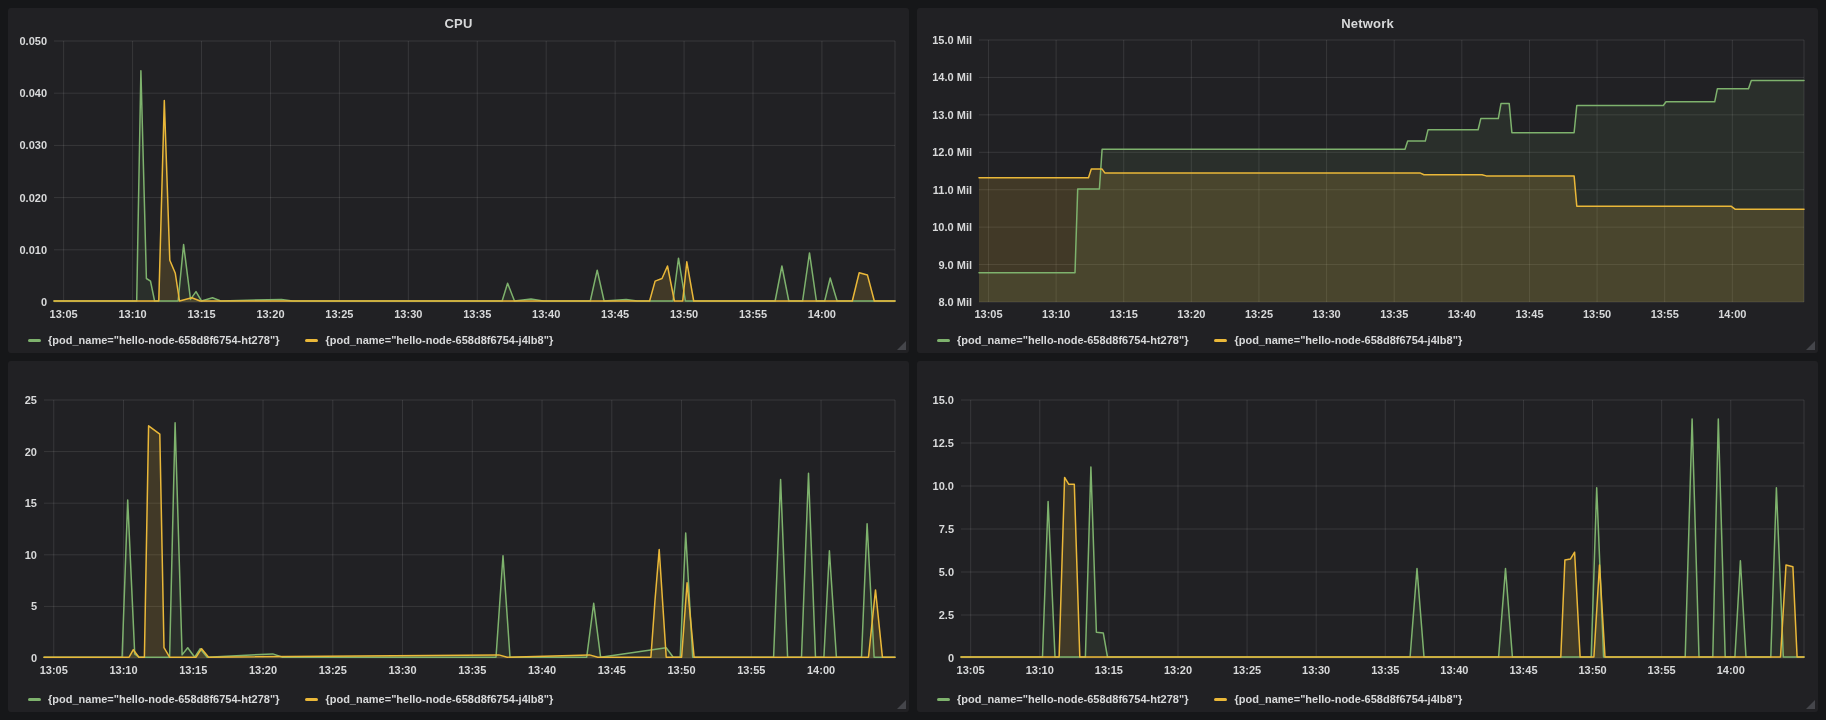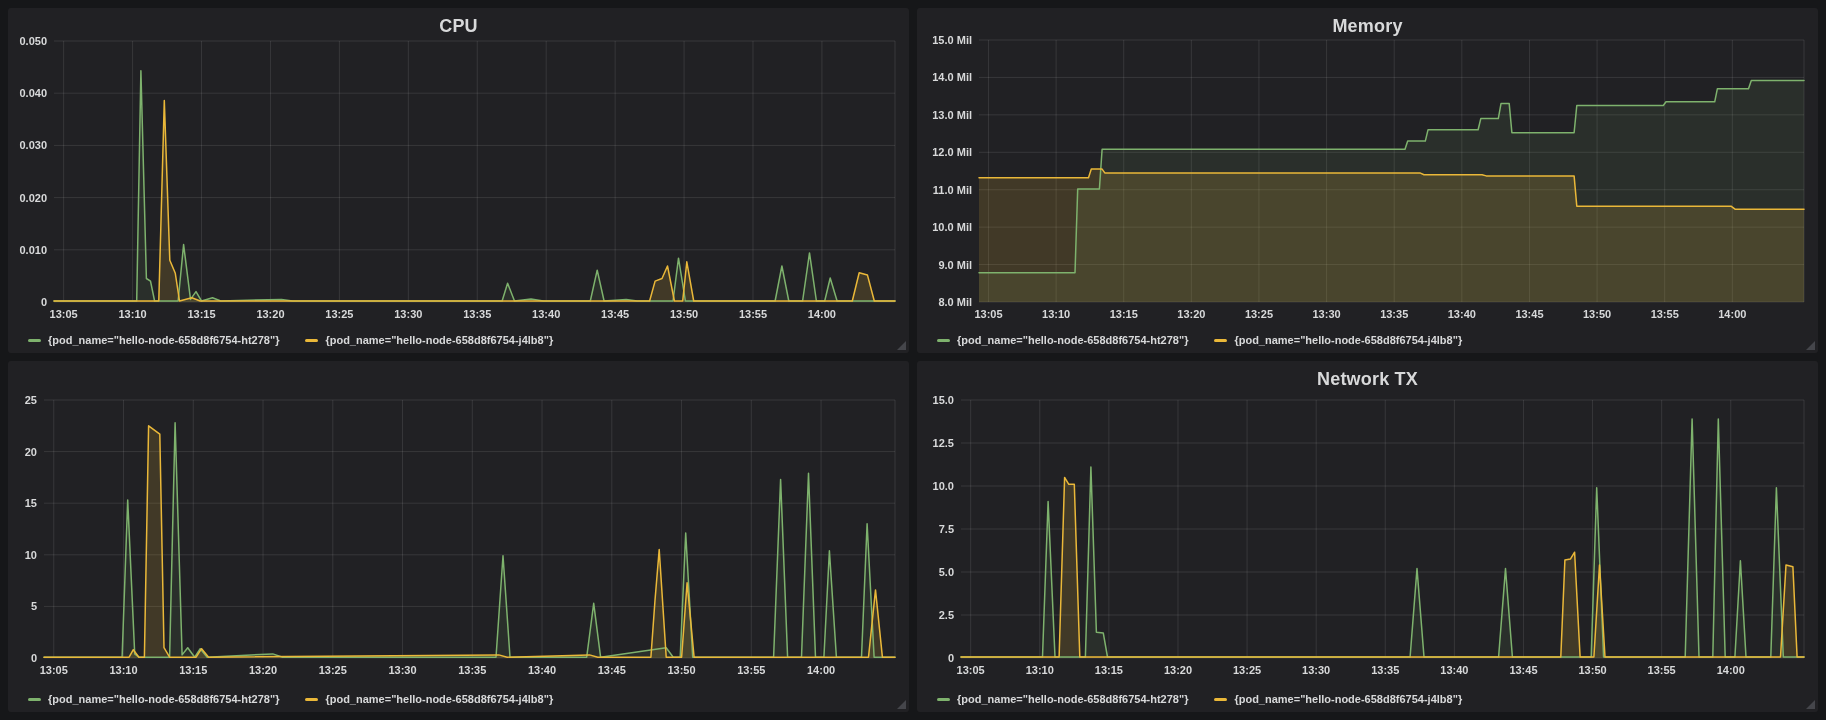--- a/index.html
+++ b/index.html
@@ -4,21 +4,21 @@
 <style>
   html,body{margin:0;padding:0;background:#161719;}
   body{font-family:"Liberation Sans",sans-serif;}
   .dashboard{position:relative;width:1826px;height:720px;background:#161719;overflow:hidden;}
   .panel{position:absolute;background:#212124;border-radius:3px;}
   #panel-cpu{left:8px;top:8px;width:901px;height:345px;}
   #panel-memory{left:917px;top:8px;width:901px;height:345px;}
   #panel-rx{left:8px;top:361px;width:901px;height:351px;}
   #panel-tx{left:917px;top:361px;width:901px;height:351px;}
   .panel-title{position:absolute;top:8px;left:0;right:0;text-align:center;
-    font-size:18px;font-weight:700;color:#d8d9da;letter-spacing:.2px;cursor:pointer;}
+    font-size:13px;font-weight:700;color:#d8d9da;letter-spacing:.2px;cursor:pointer;}
   .chart-mount{position:absolute;left:0;top:0;width:100%;height:100%;}
   .legend{position:absolute;left:20px;bottom:7px;display:flex;gap:26px;align-items:center;}
   .legend-item{display:flex;align-items:center;gap:7px;cursor:pointer;}
   .legend-swatch{width:13px;height:3px;border-radius:2px;display:inline-block;}
   .legend-label{font-size:11px;font-weight:700;color:#d8d9da;white-space:nowrap;}
   .resize-handle{position:absolute;right:3px;bottom:3px;width:0;height:0;
     border-style:solid;border-width:0 0 9px 9px;
     border-color:transparent transparent #45464b transparent;cursor:se-resize;}
   svg text{font-family:"Liberation Sans",sans-serif;font-size:11px;font-weight:700;fill:#d8d9da;}
 </style>
@@ -126,21 +126,21 @@
           <line x1="747.6967213114755" y1="32" x2="747.6967213114755" y2="294" stroke="rgba(255,255,255,0.10)" stroke-width="1"></line>
           <text x="747.6967213114755" y="310" text-anchor="middle">13:55</text>
           <line x1="815.3196721311476" y1="32" x2="815.3196721311476" y2="294" stroke="rgba(255,255,255,0.10)" stroke-width="1"></line>
           <text x="815.3196721311476" y="310" text-anchor="middle">14:00</text>
           <line x1="887" y1="32" x2="887" y2="294" stroke="rgba(255,255,255,0.10)" stroke-width="1"></line>
           <polygon points="62.0,294.0 62.0,264.8 158.0,264.8 160.7,181.0 182.4,181.0 185.1,141.3 488.0,141.3 490.7,133.1 508.3,133.1 511.0,121.8 561.1,121.8 563.8,110.6 581.3,110.6 584.0,95.6 592.2,95.6 594.9,124.8 657.1,124.8 659.8,97.5 746.3,97.5 749.0,93.8 797.7,93.8 800.4,80.7 831.5,80.7 834.3,72.4 887.0,72.4 887.0,294.0" fill="#7eb26d" fill-opacity="0.1"></polygon>
           <polygon points="62.0,294.0 62.0,169.7 171.5,169.7 174.3,161.1 185.1,161.1 187.8,164.9 502.9,164.9 507.0,166.7 565.1,166.7 569.2,167.9 657.1,167.9 659.8,198.2 814.0,198.2 818.0,201.2 887.0,201.2 887.0,294.0" fill="#eab839" fill-opacity="0.16"></polygon>
           <polyline points="62.0,264.8 158.0,264.8 160.7,181.0 182.4,181.0 185.1,141.3 488.0,141.3 490.7,133.1 508.3,133.1 511.0,121.8 561.1,121.8 563.8,110.6 581.3,110.6 584.0,95.6 592.2,95.6 594.9,124.8 657.1,124.8 659.8,97.5 746.3,97.5 749.0,93.8 797.7,93.8 800.4,80.7 831.5,80.7 834.3,72.4 887.0,72.4" fill="none" stroke="#7eb26d" stroke-width="1.5" stroke-linejoin="round" stroke-linecap="round"></polyline>
           <polyline points="62.0,169.7 171.5,169.7 174.3,161.1 185.1,161.1 187.8,164.9 502.9,164.9 507.0,166.7 565.1,166.7 569.2,167.9 657.1,167.9 659.8,198.2 814.0,198.2 818.0,201.2 887.0,201.2" fill="none" stroke="#eab839" stroke-width="1.5" stroke-linejoin="round" stroke-linecap="round"></polyline>
         </svg></div>
-    <div class="panel-title">Memory</div>
+    <div class="panel-title">Network</div>
     <div class="legend">
       <div class="legend-item">
         <span class="legend-swatch" style="background: rgb(126, 178, 109);"></span>
         <span class="legend-label">{pod_name="hello-node-658d8f6754-ht278"}</span>
       </div>
       <div class="legend-item">
         <span class="legend-swatch" style="background: rgb(234, 184, 57);"></span>
         <span class="legend-label">{pod_name="hello-node-658d8f6754-j4lb8"}</span>
       </div>
     </div>
@@ -243,21 +243,20 @@
           <line x1="744.6573770491805" y1="39" x2="744.6573770491805" y2="297" stroke="rgba(255,255,255,0.10)" stroke-width="1"></line>
           <text x="744.6573770491805" y="313" text-anchor="middle">13:55</text>
           <line x1="813.7557377049181" y1="39" x2="813.7557377049181" y2="297" stroke="rgba(255,255,255,0.10)" stroke-width="1"></line>
           <text x="813.7557377049181" y="313" text-anchor="middle">14:00</text>
           <line x1="887" y1="39" x2="887" y2="297" stroke="rgba(255,255,255,0.10)" stroke-width="1"></line>
           <polygon points="44.0,297.0 44.0,296.0 125.5,296.0 131.1,140.5 138.0,296.0 168.4,296.0 173.9,106.1 179.4,271.2 186.3,272.1 190.5,296.0 493.1,296.0 500.0,207.6 507.0,296.0 581.6,296.0 588.5,207.6 595.4,296.0 674.2,296.0 679.7,126.7 686.6,296.0 768.2,296.0 775.1,57.9 782.0,296.0 795.8,296.0 801.3,57.9 808.2,296.0 817.9,296.0 823.4,199.8 829.0,296.0 853.8,296.0 859.4,126.7 866.3,296.0 887.0,296.0 887.0,297.0" fill="#7eb26d" fill-opacity="0.1"></polygon>
           <polygon points="44.0,297.0 44.0,296.0 142.1,296.0 147.6,116.4 151.8,123.3 157.3,123.3 162.8,296.0 643.8,296.0 647.9,199.0 653.4,198.1 657.6,191.2 663.1,296.0 676.9,296.0 682.5,204.1 688.0,296.0 863.5,296.0 869.0,204.1 875.9,205.8 880.1,296.0 887.0,296.0 887.0,297.0" fill="#eab839" fill-opacity="0.16"></polygon>
           <polyline points="44.0,296.0 125.5,296.0 131.1,140.5 138.0,296.0 168.4,296.0 173.9,106.1 179.4,271.2 186.3,272.1 190.5,296.0 493.1,296.0 500.0,207.6 507.0,296.0 581.6,296.0 588.5,207.6 595.4,296.0 674.2,296.0 679.7,126.7 686.6,296.0 768.2,296.0 775.1,57.9 782.0,296.0 795.8,296.0 801.3,57.9 808.2,296.0 817.9,296.0 823.4,199.8 829.0,296.0 853.8,296.0 859.4,126.7 866.3,296.0 887.0,296.0" fill="none" stroke="#7eb26d" stroke-width="1.5" stroke-linejoin="round" stroke-linecap="round"></polyline>
           <polyline points="44.0,296.0 142.1,296.0 147.6,116.4 151.8,123.3 157.3,123.3 162.8,296.0 643.8,296.0 647.9,199.0 653.4,198.1 657.6,191.2 663.1,296.0 676.9,296.0 682.5,204.1 688.0,296.0 863.5,296.0 869.0,204.1 875.9,205.8 880.1,296.0 887.0,296.0" fill="none" stroke="#eab839" stroke-width="1.5" stroke-linejoin="round" stroke-linecap="round"></polyline>
         </svg></div>
-    <div class="panel-title">Network TX</div>
     <div class="legend">
       <div class="legend-item">
         <span class="legend-swatch" style="background: rgb(126, 178, 109);"></span>
         <span class="legend-label">{pod_name="hello-node-658d8f6754-ht278"}</span>
       </div>
       <div class="legend-item">
         <span class="legend-swatch" style="background: rgb(234, 184, 57);"></span>
         <span class="legend-label">{pod_name="hello-node-658d8f6754-j4lb8"}</span>
       </div>
     </div>

